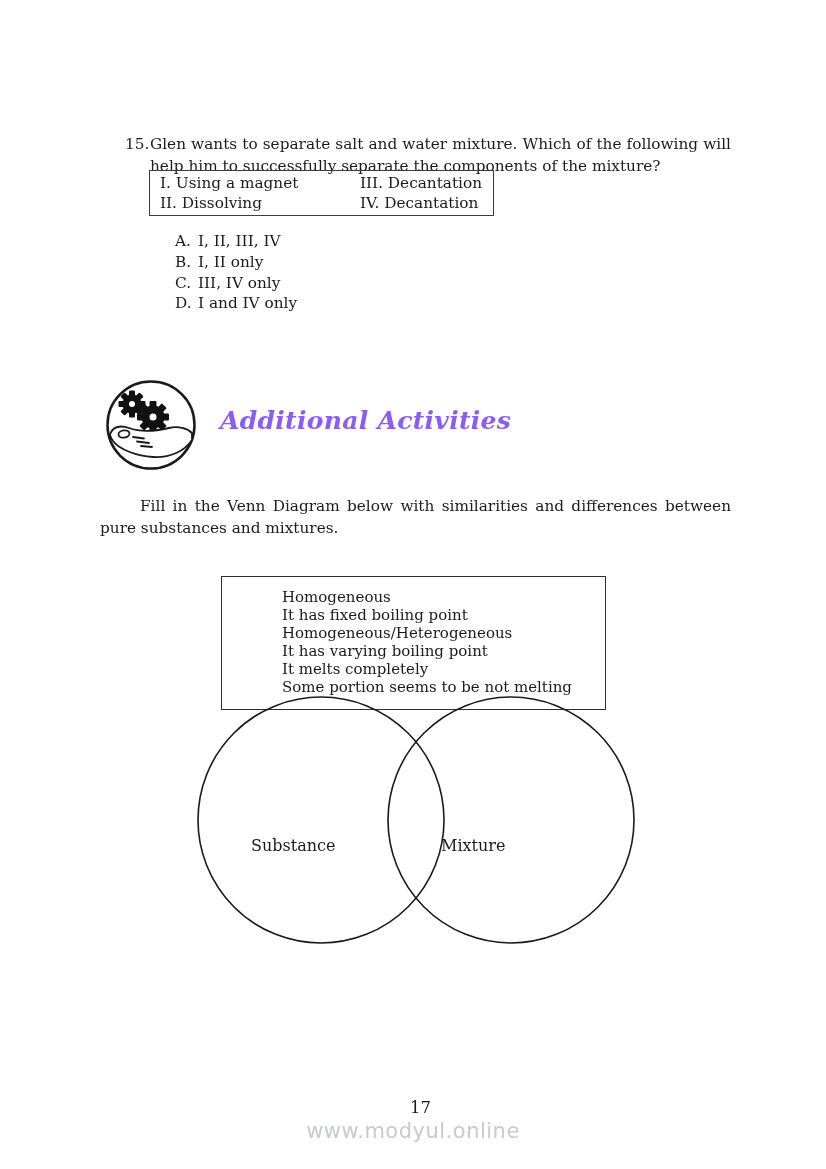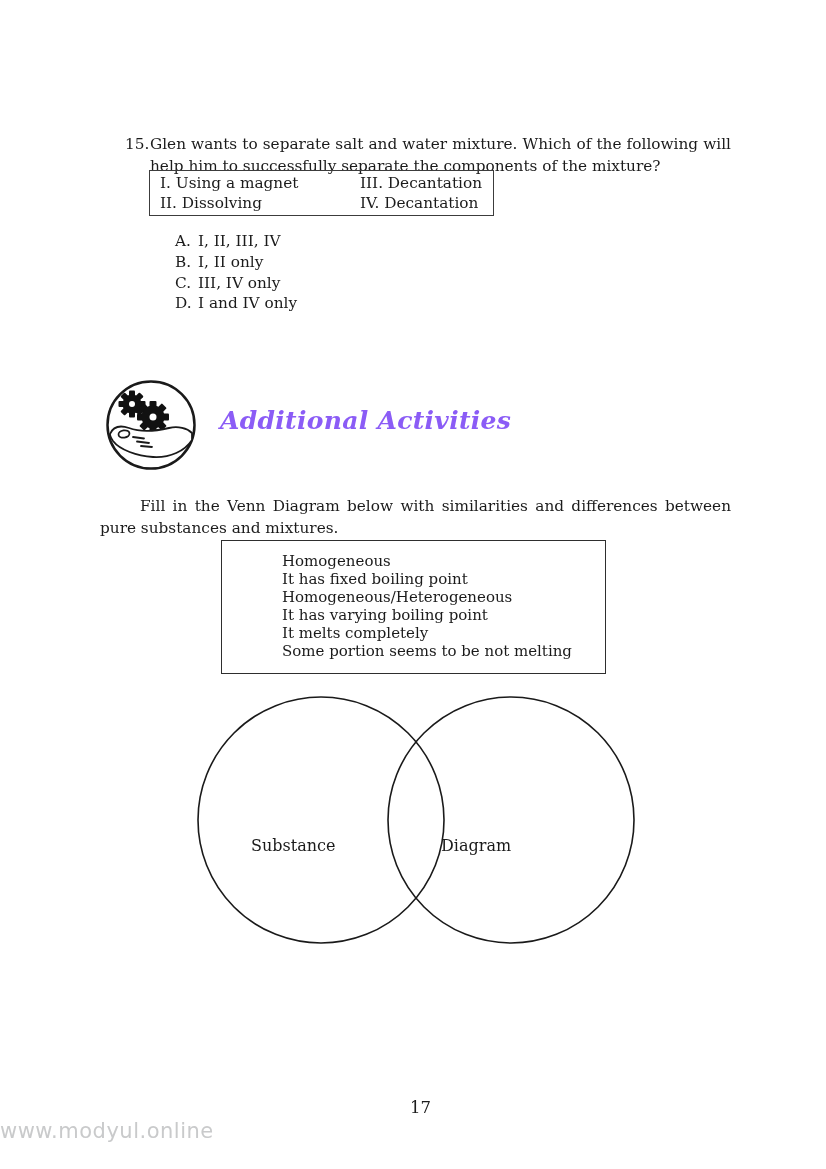--- a/index.html
+++ b/index.html
@@ -69,21 +69,21 @@
     width: 631px;
     font-size: 15.3px;
     line-height: 21.5px;
     text-align: justify;
     text-indent: 40px;
   }
 
   
   .word-bank {
     position: absolute;
-    left: 221px; top: 540px;
+    left: 221px; top: 576px;
     width: 385px; height: 134px;
     border: 1.5px solid #2e2e2e;
     padding: 11px 0 0 60px;
     font-size: 15px;
     line-height: 18px;
   }
 
   
   .venn-svg { position: absolute; left: 180px; top: 690px; }
   .venn-label {
@@ -101,21 +101,21 @@
     left: 0; top: 1098px;
     width: 826px;
     text-align: center;
     font-size: 16.5px;
     padding-left: 15px;
   }
   .watermark {
     position: absolute;
     left: 0; top: 1119px;
     width: 826px;
-    text-align: left;
+    text-align: center;
     font-size: 21px;
     font-family: "DejaVu Sans", sans-serif;
     color: #c9cacb;
     letter-spacing: 0.5px;
   }
 </style>
 </head>
 <body>
 
 <div class="page">
@@ -194,18 +194,18 @@
     <div>It has varying boiling point</div>
     <div>It melts completely</div>
     <div>Some portion seems to be not melting</div>
   </div>
 
   <svg class="venn-svg" width="470" height="260" viewBox="0 0 470 260" xmlns="http://www.w3.org/2000/svg">
     <circle cx="141" cy="130" r="123" fill="none" stroke="#1a1a1a" stroke-width="1.6"></circle>
     <circle cx="331" cy="130" r="123" fill="none" stroke="#1a1a1a" stroke-width="1.6"></circle>
   </svg>
   <div class="venn-label venn-label-left">Substance</div>
-  <div class="venn-label venn-label-right">Diagram</div>
+  <div class="venn-label venn-label-right">Mixture</div>
 
   <div class="page-number">17</div>
   <div class="watermark">www.modyul.online</div>
 
 </div>
 
 </body></html>

